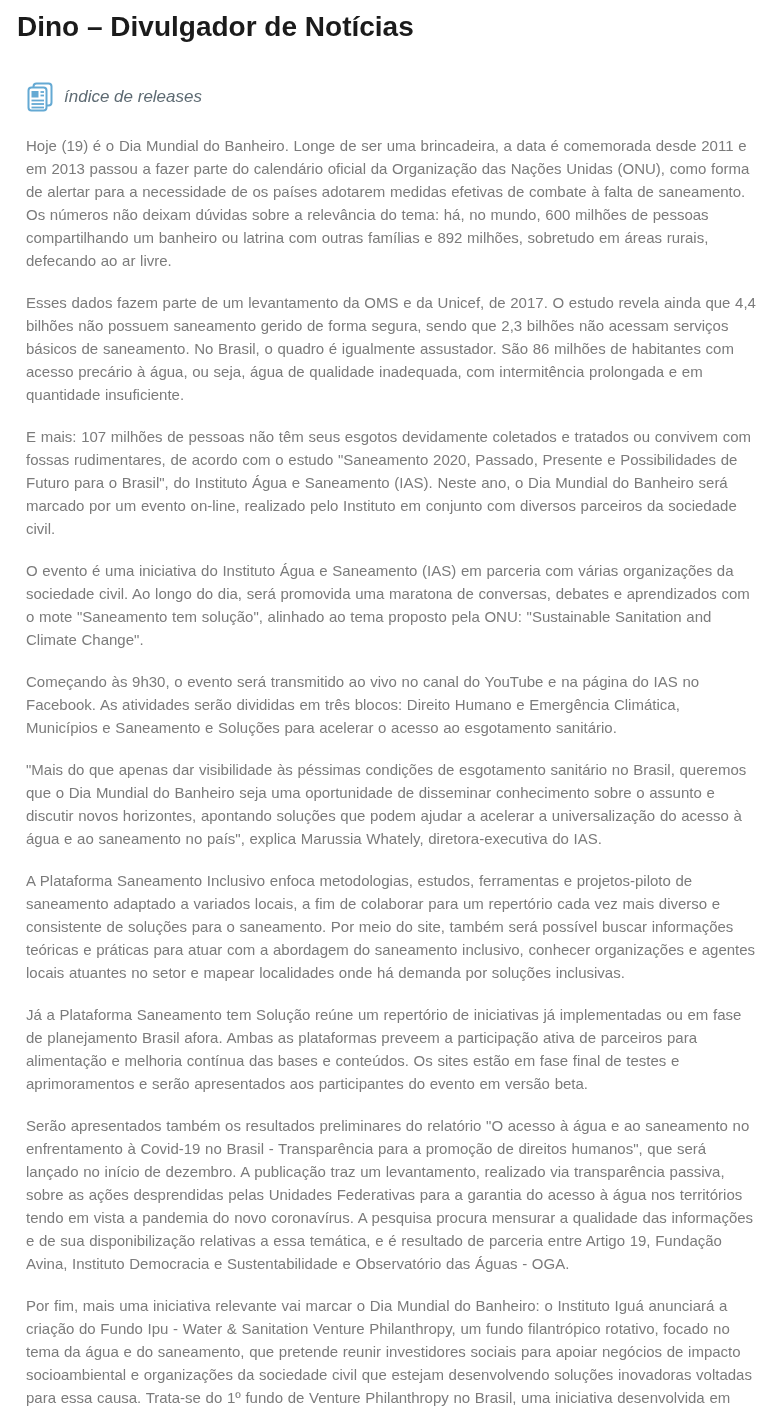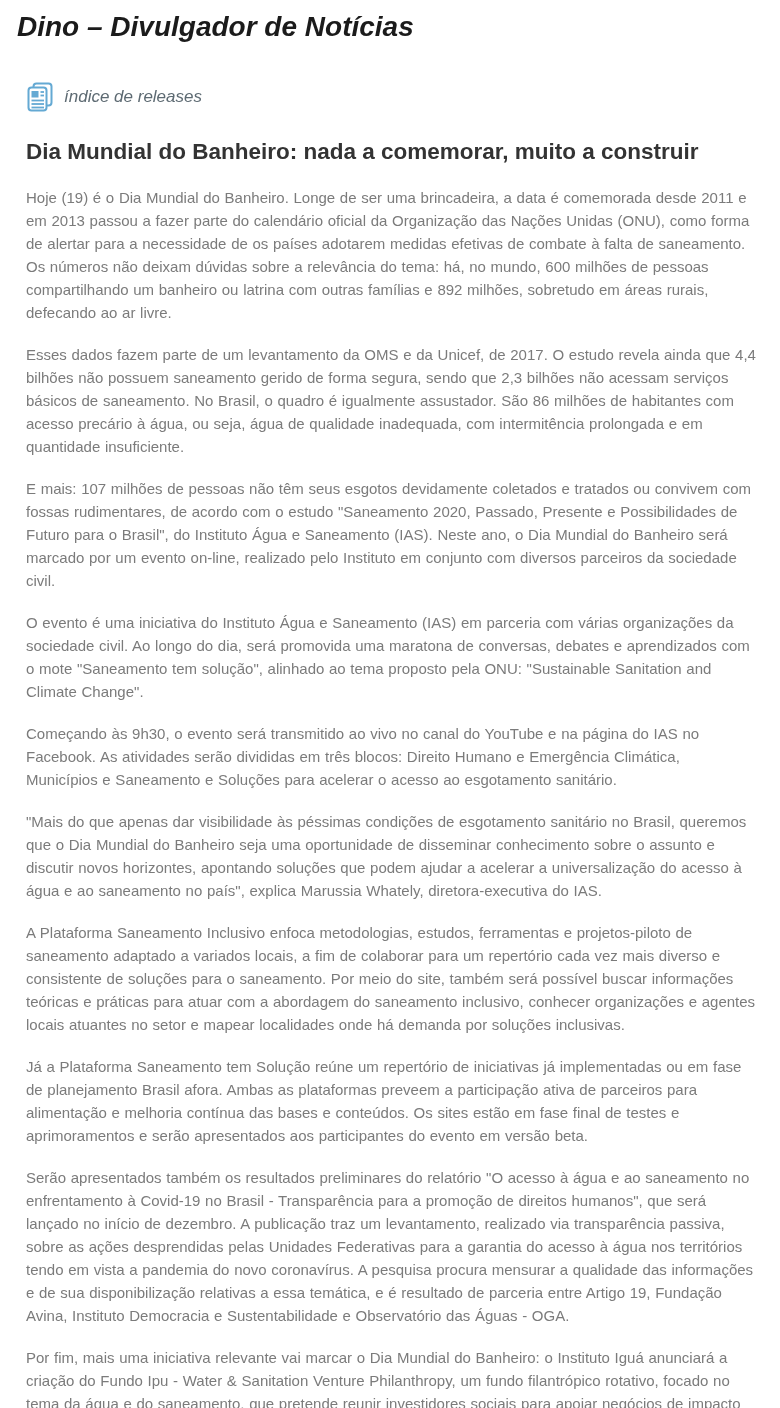--- a/index.html
+++ b/index.html
@@ -16,21 +16,20 @@
     padding: 10px 24px 30px 26px;
     background: #ffffff;
   }
   .site-title {
     margin: 2px 0 0 -9px;
     font-size: 28px;
     line-height: 30px;
     font-weight: bold;
     color: #1b1b1b;
     letter-spacing: 0px;
-    font-style: italic;
   }
   .releases-row {
     margin-top: 40px;
     display: flex;
     align-items: center;
     gap: 10px;
     cursor: pointer;
     width: fit-content;
   }
   .releases-row .icon-wrap { flex: 0 0 auto; display: flex; }
@@ -72,21 +71,20 @@
         <line x1="14.5" y1="10" x2="18" y2="10" stroke="#64a9d3" stroke-width="1.8"></line>
         <line x1="14.5" y1="13.5" x2="18" y2="13.5" stroke="#64a9d3" stroke-width="1.8"></line>
         <line x1="5.5" y1="18.5" x2="18" y2="18.5" stroke="#64a9d3" stroke-width="1.8"></line>
         <line x1="5.5" y1="22" x2="18" y2="22" stroke="#64a9d3" stroke-width="1.8"></line>
         <line x1="5.5" y1="25.5" x2="18" y2="25.5" stroke="#64a9d3" stroke-width="1.8"></line>
       </svg>
     </span>
     <span class="releases-label">índice de releases</span>
   </div>
 
-  <h2 class="article-title">Dia Mundial do Banheiro: nada a comemorar, muito a construir</h2>
 
   <div class="article">
     <p><span>Hoje (19) é o Dia Mundial do Banheiro. Longe de ser uma brincadeira, a data é comemorada desde 2011 e em 2013 passou a fazer parte do calendário oficial da Organização das Nações Unidas (ONU), como forma de alertar para a necessidade de os países adotarem medidas efetivas de combate à falta de saneamento. Os números não deixam dúvidas sobre a relevância do tema: há, no mundo, 600 milhões de pessoas compartilhando um banheiro ou latrina com outras famílias e 892 milhões, sobretudo em áreas rurais, defecando ao ar livre.</span></p>
     <p><span>Esses dados fazem parte de um levantamento da OMS e da Unicef, de 2017. O estudo revela ainda que 4,4 bilhões não possuem saneamento gerido de forma segura, sendo que 2,3 bilhões não acessam serviços básicos de saneamento. No Brasil, o quadro é igualmente assustador. São 86 milhões de habitantes com acesso precário à água, ou seja, água de qualidade inadequada, com intermitência prolongada e em quantidade insuficiente.</span></p>
     <p><span>E mais: 107 milhões de pessoas não têm seus esgotos devidamente coletados e tratados ou convivem com fossas rudimentares, de acordo com o estudo "Saneamento 2020, Passado, Presente e Possibilidades de Futuro para o Brasil", do Instituto Água e Saneamento (IAS). Neste ano, o Dia Mundial do Banheiro será marcado por um evento on-line, realizado pelo Instituto em conjunto com diversos parceiros da sociedade civil.</span></p>
     <p><span>O evento é uma iniciativa do Instituto Água e Saneamento (IAS) em parceria com várias organizações da sociedade civil. Ao longo do dia, será promovida uma maratona de conversas, debates e aprendizados com o mote "Saneamento tem solução", alinhado ao tema proposto pela ONU: "Sustainable Sanitation and Climate Change".</span></p>
     <p><span>Começando às 9h30, o evento será transmitido ao vivo no canal do YouTube e na página do IAS no Facebook. As atividades serão divididas em três blocos: Direito Humano e Emergência Climática, Municípios e Saneamento e Soluções para acelerar o acesso ao esgotamento sanitário.</span></p>
     <p><span>"Mais do que apenas dar visibilidade às péssimas condições de esgotamento sanitário no Brasil, queremos que o Dia Mundial do Banheiro seja uma oportunidade de disseminar conhecimento sobre o assunto e discutir novos horizontes, apontando soluções que podem ajudar a acelerar a universalização do acesso à água e ao saneamento no país", explica Marussia Whately, diretora-executiva do IAS.</span></p>
     <p><span>A Plataforma Saneamento Inclusivo enfoca metodologias, estudos, ferramentas e projetos-piloto de saneamento adaptado a variados locais, a fim de colaborar para um repertório cada vez mais diverso e consistente de soluções para o saneamento. Por meio do site, também será possível buscar informações teóricas e práticas para atuar com a abordagem do saneamento inclusivo, conhecer organizações e agentes locais atuantes no setor e mapear localidades onde há demanda por soluções inclusivas.</span></p>
     <p><span>Já a Plataforma Saneamento tem Solução reúne um repertório de iniciativas já implementadas ou em fase de planejamento Brasil afora. Ambas as plataformas preveem a participação ativa de parceiros para alimentação e melhoria contínua das bases e conteúdos. Os sites estão em fase final de testes e aprimoramentos e serão apresentados aos participantes do evento em versão beta.</span></p>

